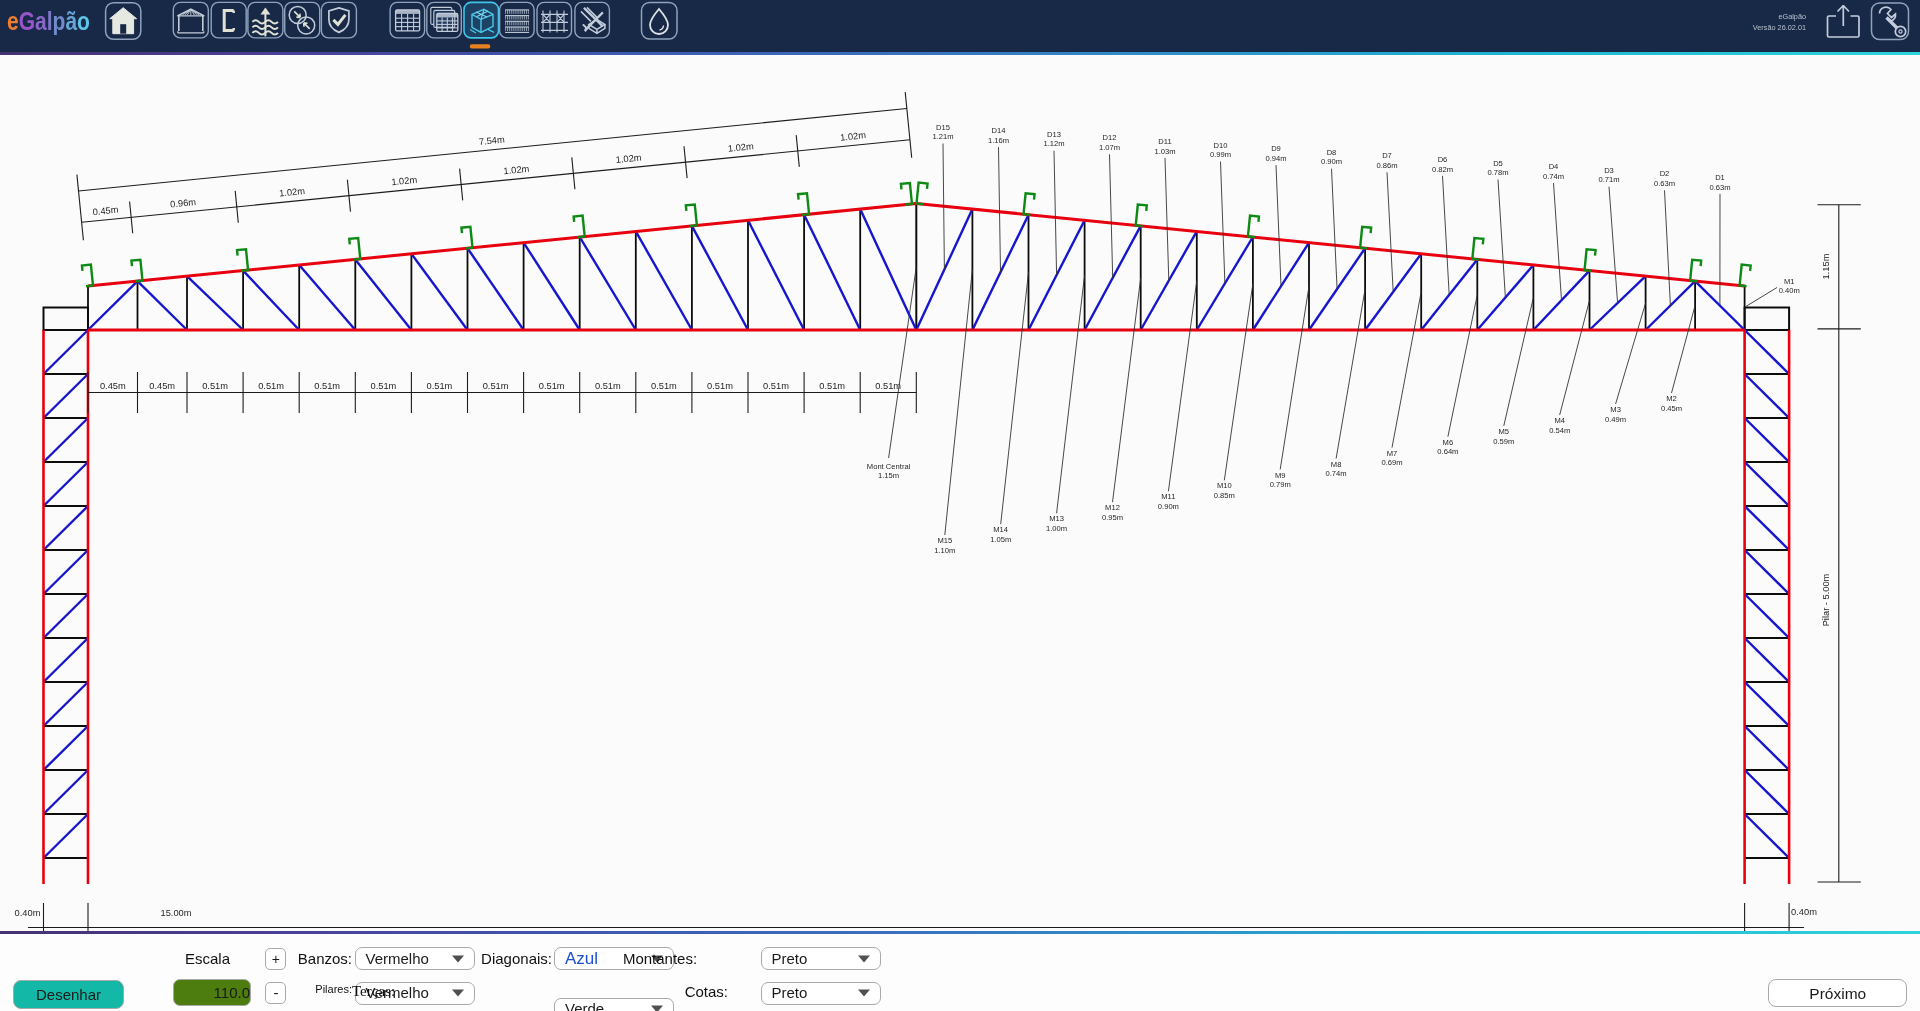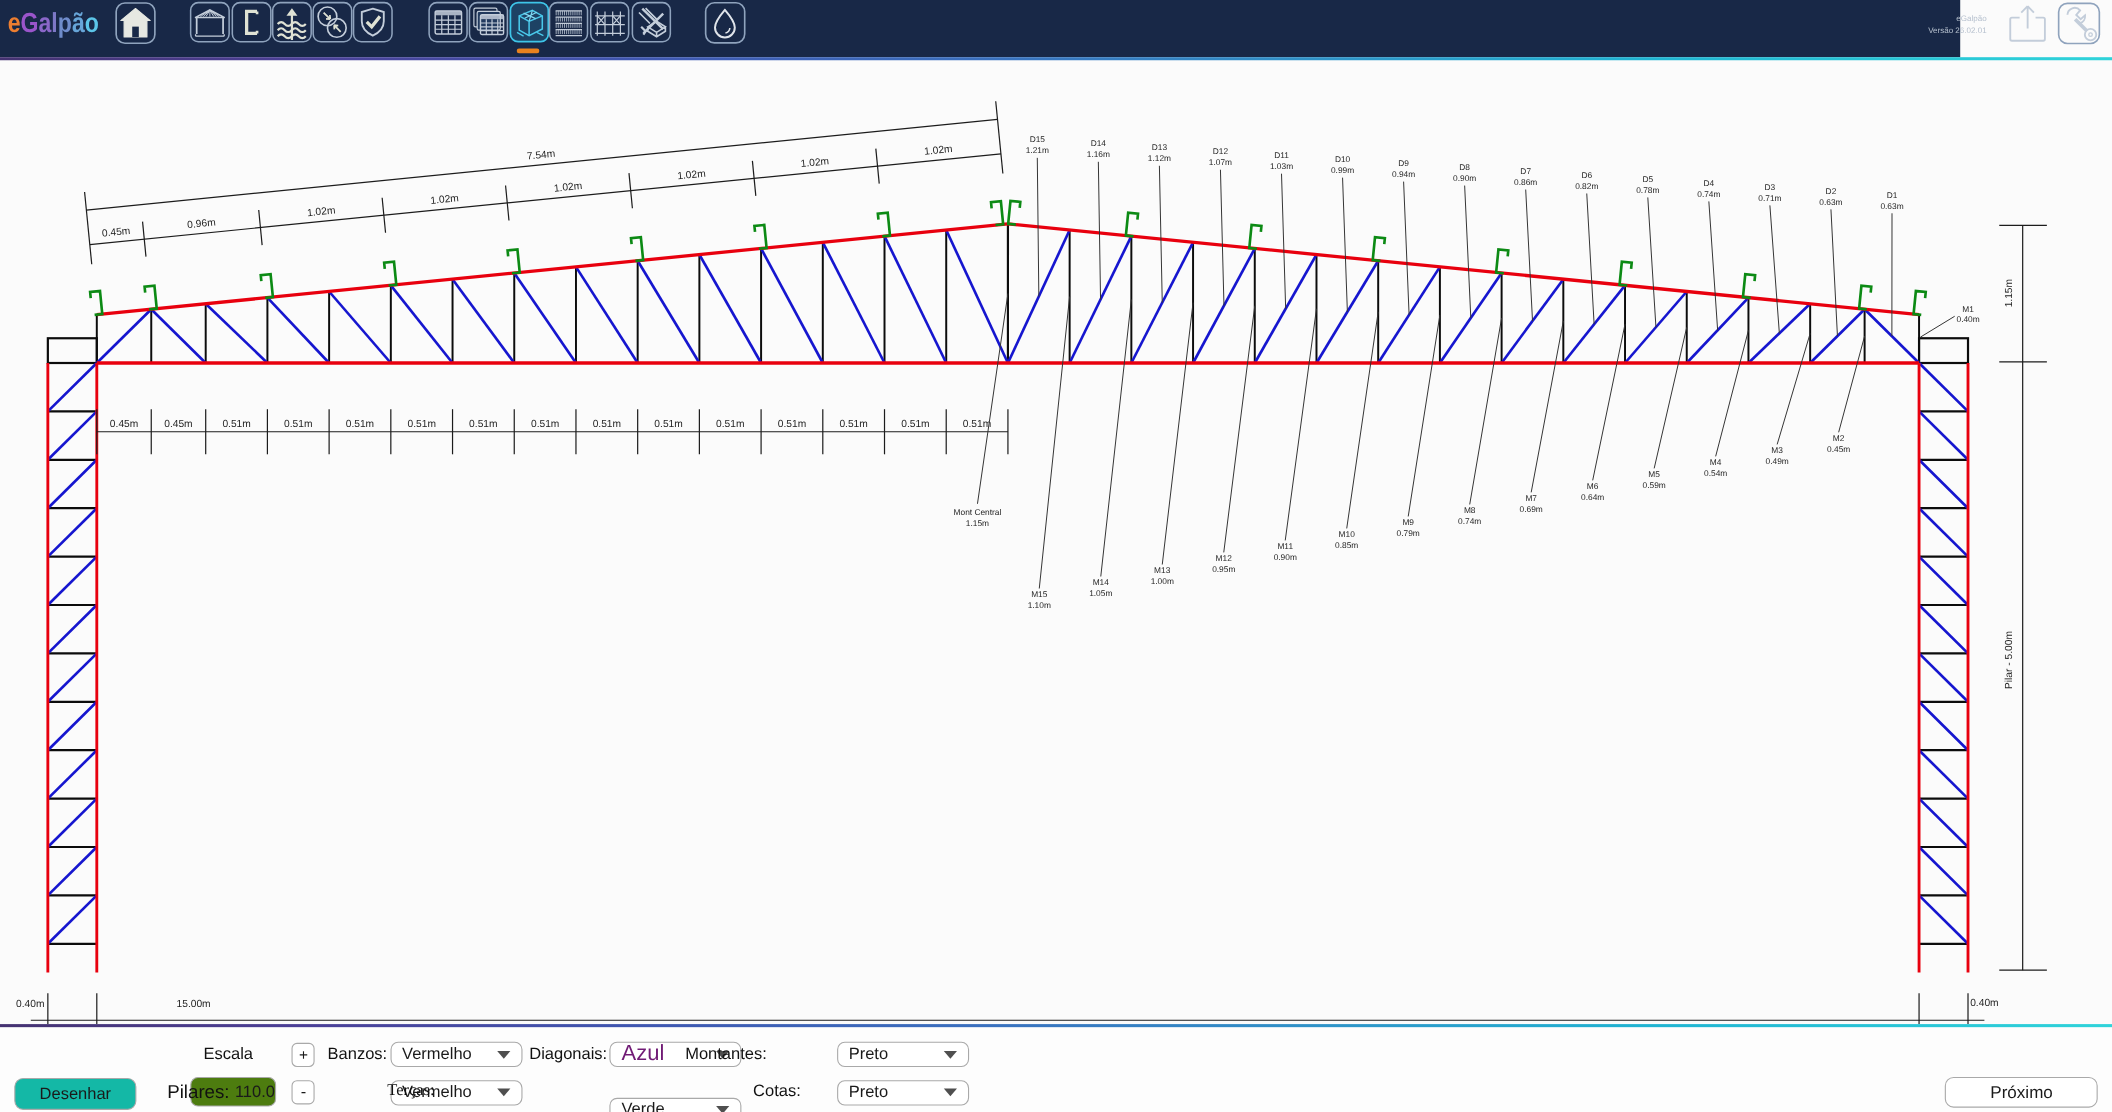--- a/index.html
+++ b/index.html
@@ -1,19 +1,19 @@
 <!DOCTYPE html>
 <html><head><meta charset="utf-8">
 <style>
 html,body{margin:0;padding:0;width:1920px;height:1011px;overflow:hidden;background:#fbfbfb;font-family:"Liberation Sans",sans-serif;}
 *{box-sizing:border-box;}
 </style></head>
 <body>
 
-<div style="position:absolute;left:0;top:0;width:1782px;height:52px;background:#182847;">
+<div style="position:absolute;left:0;top:0;width:1920px;height:52px;background:#182847;">
 <div style="position:absolute;left:7px;top:7px;font-size:25px;font-weight:bold;letter-spacing:0px;transform:scaleX(0.84);transform-origin:0 0;">
 <span style="color:#ed7e30;">e</span><span style="color:#9a55cb;">G</span><span style="color:#8a67c9;">a</span><span style="color:#7d78c6;">l</span><span style="color:#6f8ccb;">p</span><span style="color:#67a5d8;">ã</span><span style="color:#5cc5e8;">o</span>
 </div>
 <svg width="1920" height="56" viewBox="0 0 1920 56" style="position:absolute;left:0;top:0;">
 <rect x="105.6" y="2.7" width="35.2" height="36.6" rx="8" fill="none" stroke="#8fa3bd" stroke-width="1.5"></rect>
       <g transform="translate(105.6 2.7)">
 <path d="M 17.6 5 L 31 16 L 28 16 L 28 31 L 7.2 31 L 7.2 16 L 4.2 16 Z" fill="#e6e8e2" stroke="#e6e8e2" stroke-width="1" stroke-linejoin="round"></path>
 <rect x="14.6" y="21.5" width="6" height="9.5" fill="#182847"></rect>
 </g>
 <rect x="173.3" y="2.4" width="35" height="35.5" rx="7" fill="none" stroke="#8fa3bd" stroke-width="1.4"></rect>
@@ -478,28 +478,28 @@
 <div style="position:absolute;left:13px;top:46px;width:111px;height:29px;border:1.2px solid #a9a9a9;border-radius:8px;background:#14b8a6;text-align:center;line-height:28px;font-size:15px;color:#1a1a1a;">Desenhar</div>
 <div style="position:absolute;left:30px;top:15.5px;width:200px;text-align:right;font-size:15px;color:#111;">Escala</div>
 <div style="position:absolute;left:173px;top:45px;width:78px;height:27px;border:1.2px solid #a9a9a9;border-radius:7px;background:#4d7c0f;text-align:right;line-height:26px;font-size:15px;color:#1a1a1a;">110.0</div>
 <div style="position:absolute;left:265.4px;top:14px;width:21px;height:22px;border:1.2px solid #a9a9a9;border-radius:5px;background:#fff;text-align:center;line-height:20px;font-size:14px;color:#1a1a1a;">+</div>
 <div style="position:absolute;left:265.4px;top:48px;width:21px;height:22px;border:1.2px solid #a9a9a9;border-radius:5px;background:#fff;text-align:center;line-height:19px;font-size:15px;color:#1a1a1a;">-</div>
 <div style="position:absolute;left:152px;top:15.5px;width:200px;text-align:right;font-size:15px;color:#111;">Banzos:</div>
 <div style="position:absolute;left:354.5px;top:13px;width:120px;height:23px;border:1.2px solid #a9a9a9;border-radius:7px;background:#fff;">
 <span style="position:absolute;left:10px;top:50%;transform:translateY(-52%);font-size:15px;color:#1a1a1a;">Vermelho</span>
 <span style="position:absolute;left:96px;top:50%;transform:translateY(-50%);width:0;height:0;border-left:6.5px solid transparent;border-right:6.5px solid transparent;border-top:7.5px solid #4f4f4f;"></span>
 </div>
-<div style="position:absolute;left:152px;top:49px;width:200px;text-align:left;font-size:17px;color:#111;">Pilares:</div>
+<div style="position:absolute;left:152px;top:49px;width:200px;text-align:right;font-size:11px;color:#111;">Pilares:</div>
 <div style="position:absolute;left:354.5px;top:47.5px;width:120px;height:23px;border:1.2px solid #a9a9a9;border-radius:7px;background:#fff;">
 <span style="position:absolute;left:10px;top:50%;transform:translateY(-52%);font-size:15px;color:#1a1a1a;">Vermelho</span>
 <span style="position:absolute;left:96px;top:50%;transform:translateY(-50%);width:0;height:0;border-left:6.5px solid transparent;border-right:6.5px solid transparent;border-top:7.5px solid #4f4f4f;"></span>
 </div>
 <div style="position:absolute;left:352px;top:15.5px;width:200px;text-align:right;font-size:15px;color:#111;">Diagonais:</div>
 <div style="position:absolute;left:554px;top:13px;width:120px;height:23px;border:1.2px solid #a9a9a9;border-radius:7px;background:#fff;">
-<span style="position:absolute;left:10px;top:50%;transform:translateY(-52%);font-size:20px;color:#701a75;">Azul</span>
+<span style="position:absolute;left:10px;top:50%;transform:translateY(-52%);font-size:17px;color:#1d4ed8;">Azul</span>
 <span style="position:absolute;left:96px;top:50%;transform:translateY(-50%);width:0;height:0;border-left:6.5px solid transparent;border-right:6.5px solid transparent;border-top:7.5px solid #4f4f4f;"></span>
 </div>
 <div style="position:absolute;left:352px;top:49px;width:200px;text-align:left;font-size:15px;color:#111;font-family:Liberation Serif, serif;">Terças:</div>
 <div style="position:absolute;left:554px;top:47.5px;width:120px;height:23px;border:1.2px solid #a9a9a9;border-radius:7px;background:#fff;margin-top:16px;">
 <span style="position:absolute;left:10px;top:50%;transform:translateY(-52%);font-size:15px;color:#1a1a1a;">Verde</span>
 <span style="position:absolute;left:96px;top:50%;transform:translateY(-50%);width:0;height:0;border-left:6.5px solid transparent;border-right:6.5px solid transparent;border-top:7.5px solid #4f4f4f;"></span>
 </div>
 <div style="position:absolute;left:560px;top:15.5px;width:200px;text-align:center;font-size:15px;color:#111;">Montantes:</div>
 <div style="position:absolute;left:760.5px;top:13px;width:120px;height:23px;border:1.2px solid #a9a9a9;border-radius:7px;background:#fff;">
 <span style="position:absolute;left:10px;top:50%;transform:translateY(-52%);font-size:15px;color:#1a1a1a;">Preto</span>

